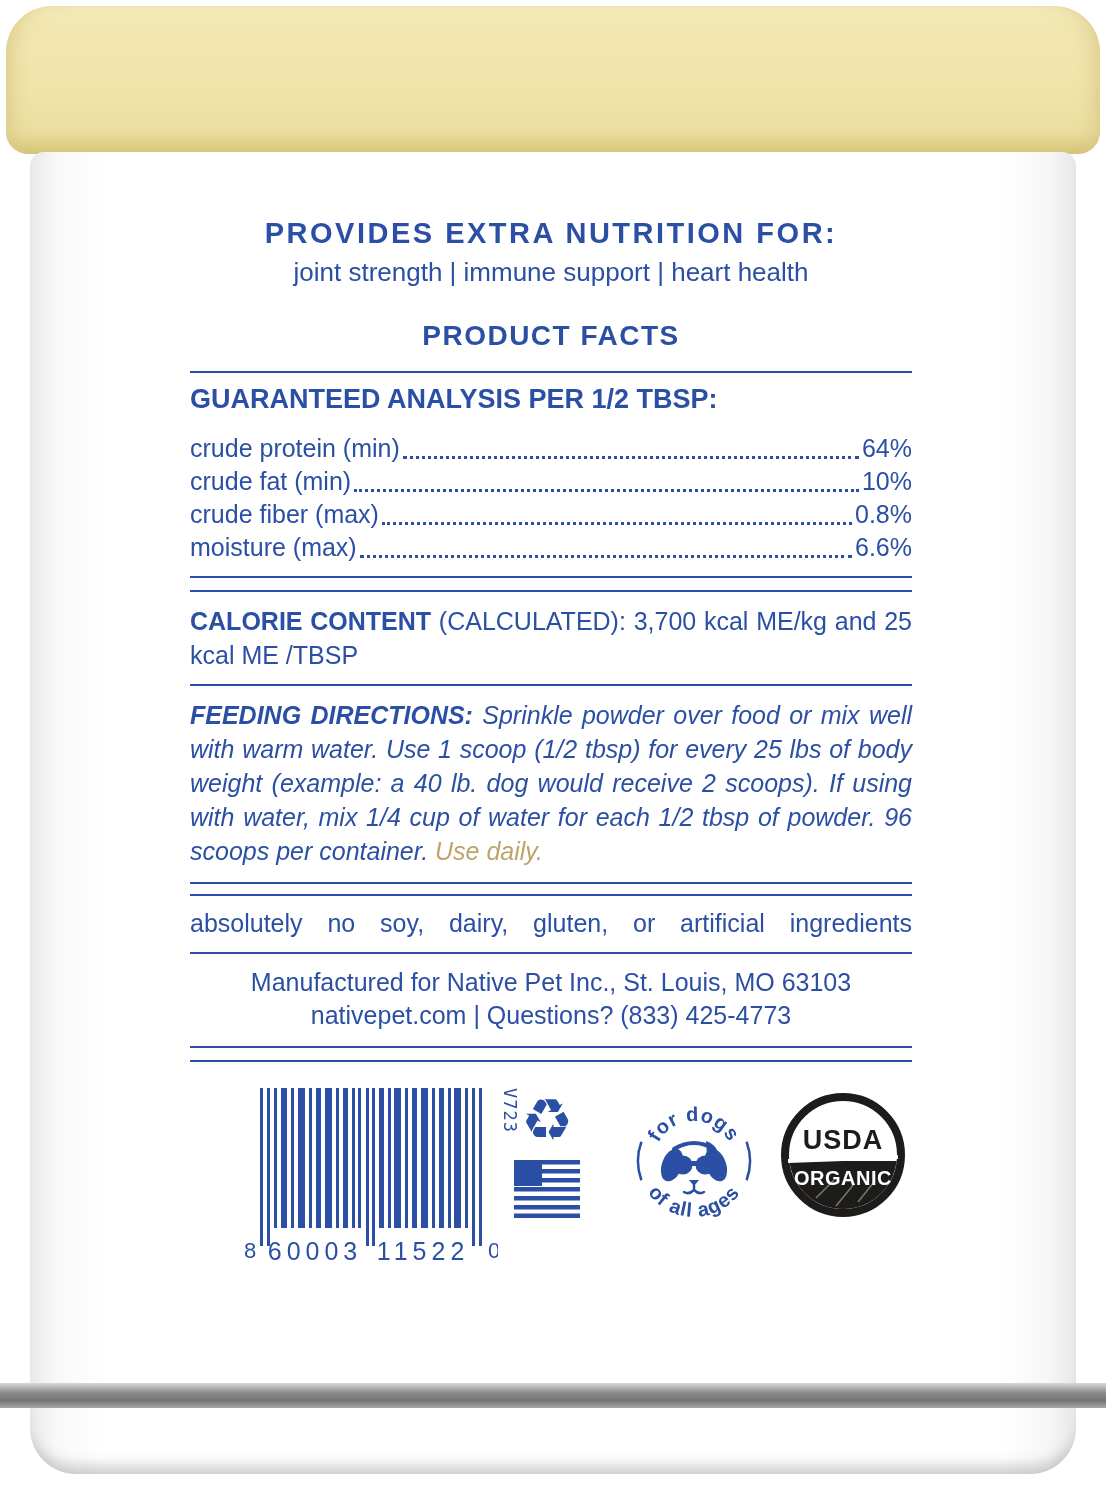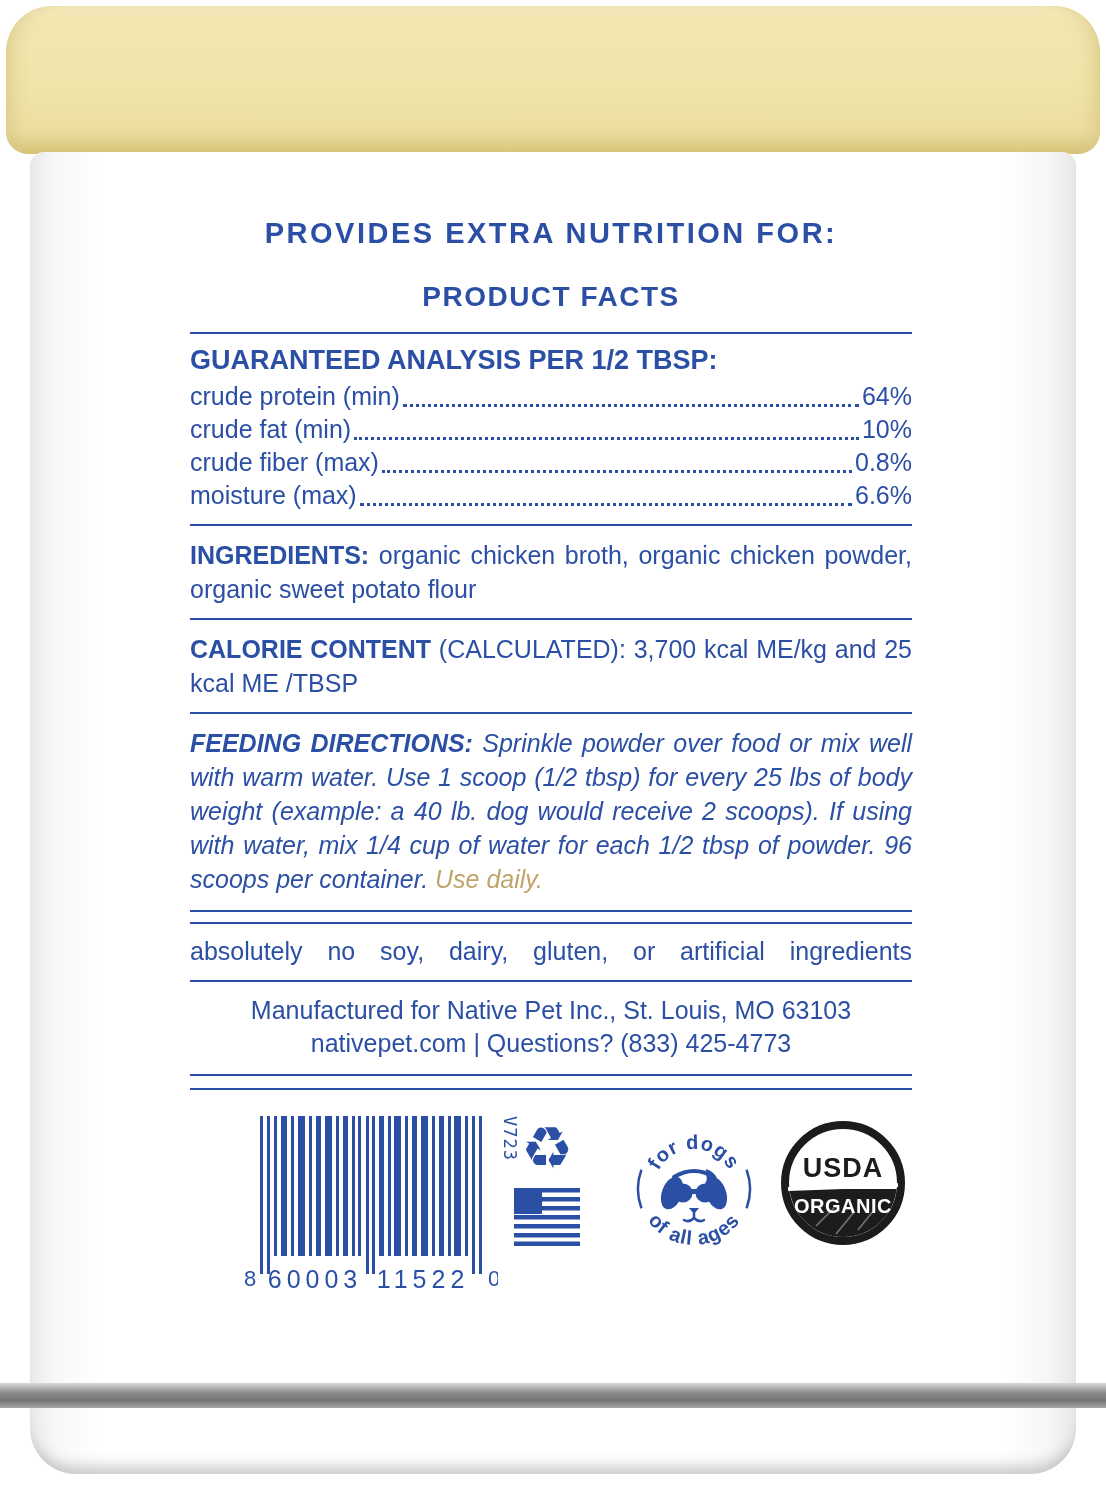--- a/index.html
+++ b/index.html
@@ -37,21 +37,21 @@
   }
   .t-center{text-align:center;}
   .provides-title{margin-top:216px;font-size:29px;line-height:34px;font-weight:600;letter-spacing:2.5px;}
   .provides-subtitle{margin-top:6px;font-size:26px;line-height:33px;font-weight:400;}
   .product-facts{margin-top:30px;font-size:28px;line-height:34px;font-weight:700;letter-spacing:1.5px;}
   .rule{border:0;border-top:2.4px solid var(--blue);height:0;}
   .r1{margin-top:18px;} .r-std{margin-top:12px;} .r-feed{margin-top:14px;} .r-tight{margin-top:10px;}
 
   .ga-heading{margin-top:10px;font-size:27px;line-height:33px;font-weight:700;}
   .ga-heading .light{font-weight:700;}
-  .ga-rows{margin-top:3px;}
+  .ga-rows{margin-top:16px;}
   .ga-row{display:flex;align-items:flex-end;font-size:25px;line-height:33px;}
   .ga-dots{flex:1;border-bottom:3px dotted var(--blue);margin:0 3px 6px 3px;}
   .para{margin-top:12px;font-size:25px;line-height:34px;text-align:justify;}
   .para b{font-weight:700;}
   .gold{color:var(--gold);}
   .free-from{margin-top:10px;font-size:25px;line-height:34px;text-align:justify;text-align-last:justify;}
   .center-block{margin-top:12px;font-size:25px;line-height:33px;text-align:center;}
   .feed{margin-top:12px;font-style:italic;}
   .inter{margin-top:12px;}
 
@@ -75,20 +75,21 @@
 </head>
 <body>
 
 <div class="page">
   <div class="lid"></div>
   <div class="tub"></div>
 
   <div class="content">
 
     <div class="provides-title t-center">PROVIDES EXTRA NUTRITION FOR:</div>
+    <div class="provides-subtitle t-center">joint strength | immune support | heart health</div>
     <div class="product-facts t-center">PRODUCT FACTS</div>
 
     <div class="rule r1"></div>
 
     <div class="ga-heading"><span>GUARANTEED ANALYSIS</span><span class="light"> PER 1/2 TBSP:</span></div>
 
     <div class="ga-rows">
       <div class="ga-row">
         <span>crude protein (min)</span>
         <span class="ga-dots"></span>
@@ -106,21 +107,20 @@
       </div>
       <div class="ga-row">
         <span>moisture (max)</span>
         <span class="ga-dots"></span>
         <span>6.6%</span>
       </div>
     </div>
 
     <div class="rule r-std"></div>
 
-    <div class="para"><b>INGREDIENTS:</b><span> organic chicken broth, organic chicken powder, organic sweet potato flour</span></div>
 
     <div class="rule r-std"></div>
 
     <div class="para"><b>CALORIE CONTENT</b><span> (CALCULATED): </span><span>3,700 kcal ME/kg and 25 kcal ME /TBSP</span></div>
 
     <div class="rule r-std"></div>
 
     <div class="para feed"><b>FEEDING DIRECTIONS:</b><span> Sprinkle powder over food or mix well with warm water. Use 1 scoop (1/2 tbsp) for every 25 lbs of body weight (example: a 40 lb. dog would receive 2 scoops). If using with water, mix 1/4 cup of water for each 1/2 tbsp of powder. 96 scoops per container. </span><span class="gold">Use daily.</span></div>
 
     <div class="rule r-feed"></div>

